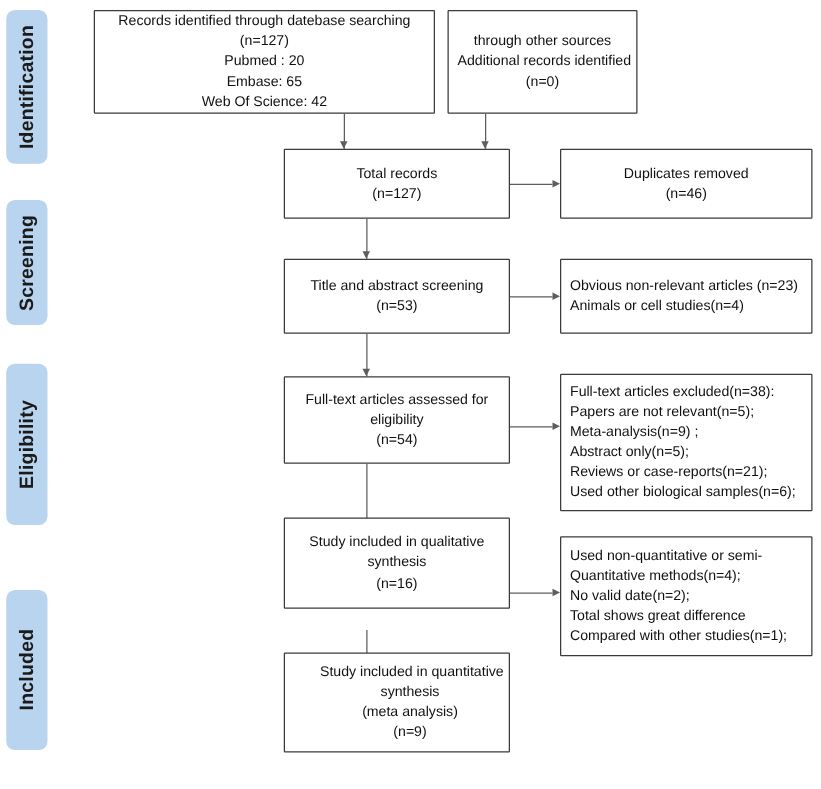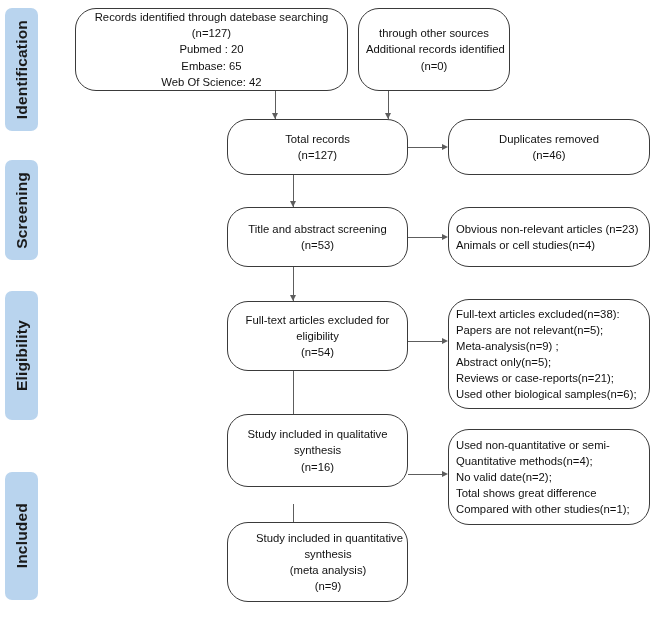--- a/index.html
+++ b/index.html
@@ -33,21 +33,21 @@
     color: #1a1a1a;
     letter-spacing: 0.2px;
     white-space: nowrap;
   }
 
   
   .box {
     position: absolute;
     box-sizing: border-box;
     border: 1.15px solid #3a3a3a;
-    border-radius: 21px;
+    border-radius: 1px;
     background: #ffffff;
     display: flex;
     align-items: center;
     justify-content: center;
     padding: 4px 7px;
   }
   .box .lines {
     font-size: 11.3px;
     line-height: 1.42;
     color: #101010;
@@ -168,21 +168,21 @@
   </div>
 
   <div class="conn h" style="left:408px; top:237px; width:34px;"></div>
   <div class="arrowhead right" style="left:442px; top:233.9px;"></div>
 
   <div class="conn v" style="left:293px; top:267px; height:34px;"></div>
   <div class="arrowhead down" style="left:289.9px; top:295px;"></div>
 
   <div class="box" style="left:227px; top:301px; width:181px; height:70px;">
     <div class="lines">
-      <div>Full-text articles excluded for</div>
+      <div>Full-text articles assessed for</div>
       <div>eligibility</div>
       <div>(n=54)</div>
     </div>
   </div>
 
   <div class="box center-ragged" style="left:448px; top:299px; width:202px; height:110px;">
     <div class="lines">
       <div>Full-text articles excluded(n=38):</div>
       <div>Papers are not relevant(n=5);</div>
       <div>Meta-analysis(n=9) ;</div>

